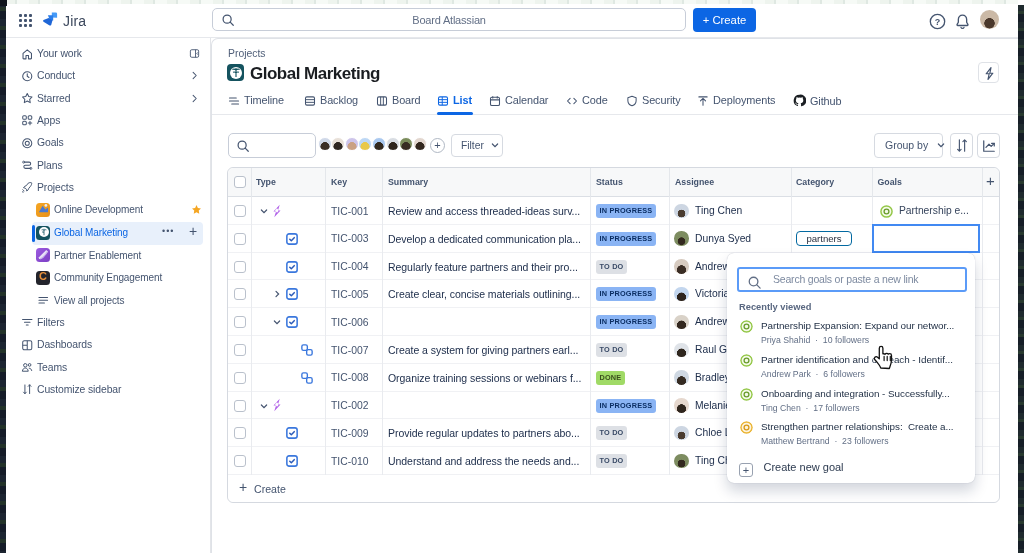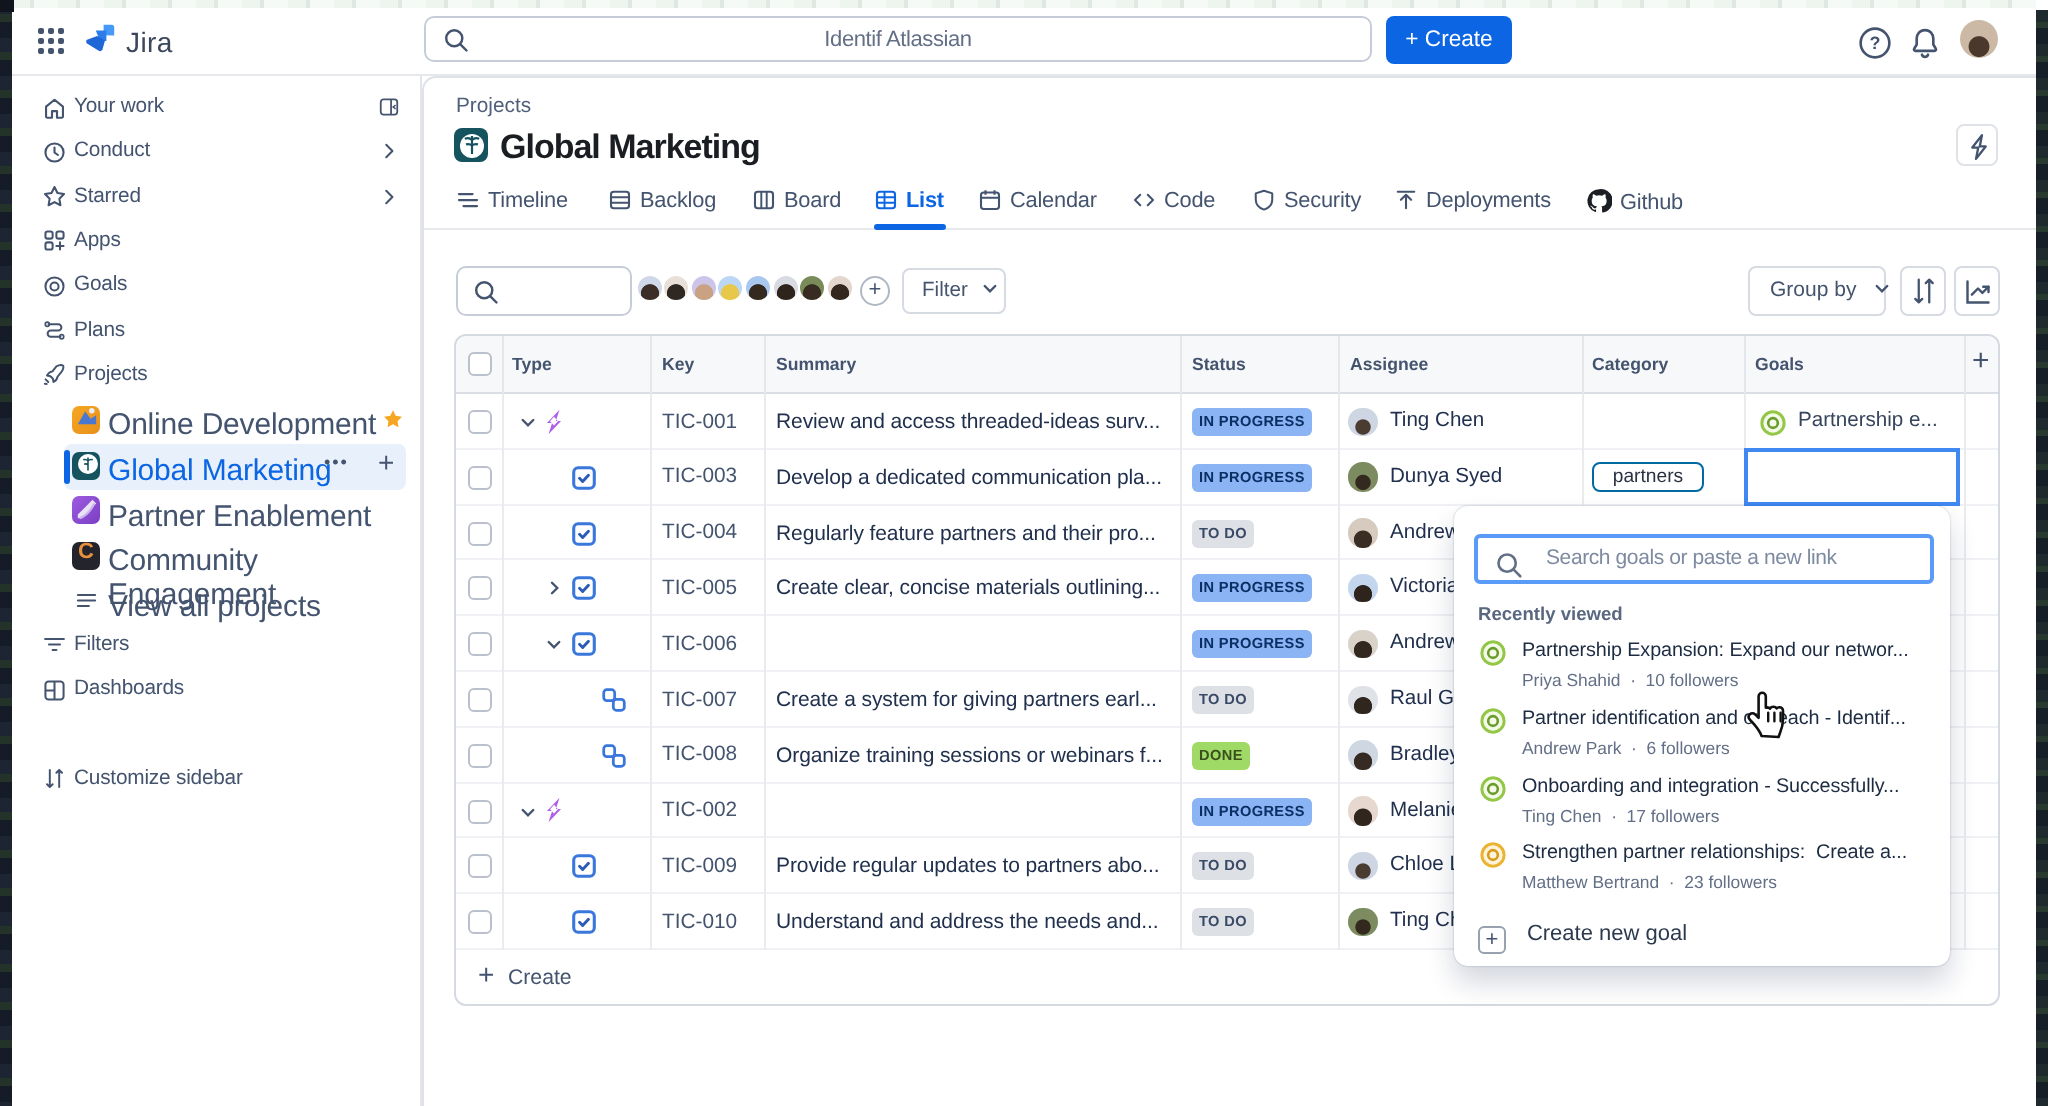--- a/index.html
+++ b/index.html
@@ -22,21 +22,21 @@
   #navsearch { left:206px; top:4px; width:474px; height:23px; border:1px solid #c7cdd8; border-radius:5px; background:#fff; }
   #navsearch .ph { position:absolute; left:0; right:0; top:5px; text-align:center; font-size:11px; letter-spacing:-0.2px; color:#626F86; }
   #createbtn { left:687px; top:4px; width:63px; height:24px; background:#0C66E4; border-radius:4px;
     color:#fff; font-size:11.3px; font-weight:500; text-align:center; line-height:24px; }
 
   
   #sidebar { left:6px; top:38px; width:205px; height:515px; background:#fff; border-right:1px solid #e3e5e9; }
   .sbrow { position:absolute; left:0; width:205px; height:22px; }
   .sbrow .ic { position:absolute; left:14.5px; top:4.5px; width:12.5px; height:12.5px; }
   .sbrow .tx { position:absolute; left:31px; top:5px; font-size:10.4px; color:#44546F; letter-spacing:-0.1px; }
-  .sbrow .tx2 { position:absolute; left:48px; top:5px; font-size:15px; color:#44546F; letter-spacing:-0.1px; }
+  .sbrow .tx2 { position:absolute; left:48px; top:5px; font-size:10px; color:#44546F; letter-spacing:-0.1px; }
   .sbrow .pic { position:absolute; left:30px; top:3.5px; width:14px; height:14px; border-radius:3.5px; }
   .sbrow .rt { position:absolute; right:11px; top:5px; width:11px; height:11px; }
   #sbsel { position:absolute; left:26px; top:184px; width:171px; height:23px; background:#e8f0fb; border-radius:4px; }
   #sbselbar { position:absolute; left:26px; top:187px; width:2.5px; height:17px; background:#0C66E4; border-radius:2px; }
 
   
   #card { left:211px; top:38px; width:807px; height:515px; background:#fff;
     border-left:1px solid #dfe2e7; border-top:1px solid #dfe2e7; border-top-left-radius:7px; }
   #bc { left:228px; top:47.5px; font-size:10.4px; color:#505F79; }
   #pjicon { left:227px; top:64px; width:17px; height:17px; border-radius:4px; background:#15535f; }
@@ -114,21 +114,21 @@
       <path fill="#459af7" d="M8.8 0.4h4a1.3 1.3 0 0 1 1.3 1.3v4.1L8.8 5.6z"></path>
       <path fill="#2b7de9" d="M4.9 3.2h5.3v5.3H7z"></path>
       <path fill="#1f66d6" d="M.5 7.9 5.6 6l3.9 2.3-1.3 4.6c-.4.7-1.3.9-2 .4L.5 9.8C-.1 9.3 0 8.3.5 7.9z"></path>
     </svg>
     <div class="abs" id="jiratxt">Jira</div>
     <div class="abs" id="navsearch">
       <svg class="abs" style="left:8px;top:4px" width="14" height="14" viewBox="0 0 16 16">
           <circle cx="7" cy="7" r="4.6" fill="none" stroke="#44546F" stroke-width="1.4"></circle>
           <path d="M10.5 10.5 14 14" stroke="#44546F" stroke-width="1.4" stroke-linecap="round"></path>
         </svg>
-      <div class="ph">Identif Atlassian</div>
+      <div class="ph">Board Atlassian</div>
     </div>
     <div class="abs" id="createbtn">+ Create</div>
     <svg class="abs" style="left:923px;top:9px" width="17" height="17" viewBox="0 0 18 18">
         <circle cx="9" cy="9" r="7.6" fill="none" stroke="#44546F" stroke-width="1.4"></circle>
         <text x="9" y="12.4" text-anchor="middle" font-size="9.5" fill="#44546F" font-weight="bold" font-family="Liberation Sans">?</text>
       </svg>
     <svg class="abs" style="left:948px;top:9px" width="17" height="17" viewBox="0 0 18 18">
         <path d="M9 2.2c-2.7 0-4.4 2-4.4 4.6v3L3.3 12c-.3.5 0 1.2.7 1.2h10c.7 0 1-.7.7-1.2l-1.3-2.2v-3c0-2.6-1.7-4.6-4.4-4.6z" fill="none" stroke="#44546F" stroke-width="1.4" stroke-linejoin="round"></path>
         <path d="M7.4 15.2a1.7 1.7 0 0 0 3.2 0" fill="none" stroke="#44546F" stroke-width="1.4" stroke-linecap="round"></path>
       </svg>
@@ -243,20 +243,28 @@
           <path d="M2 4.5h12M4.5 8h7M6.8 11.5h2.4" stroke="#44546F" stroke-width="1.35" stroke-linecap="round"></path>
         </svg>
       <span class="tx">Filters</span>
     </div>
     <div class="sbrow" style="top:296.2px">
       <svg class="ic" viewBox="0 0 16 16">
           <rect x="2.2" y="2.2" width="11.6" height="11.6" rx="2" fill="none" stroke="#44546F" stroke-width="1.3"></rect>
           <path d="M8 2.2v11.6M2.2 8H8" stroke="#44546F" stroke-width="1.3"></path>
         </svg>
       <span class="tx">Dashboards</span>
+    </div>
+    <div class="sbrow" style="top:318.5px">
+      <svg class="ic" viewBox="0 0 16 16">
+          <circle cx="5.5" cy="5.5" r="2.2" fill="none" stroke="#44546F" stroke-width="1.25"></circle>
+          <circle cx="11" cy="5" r="1.7" fill="none" stroke="#44546F" stroke-width="1.25"></circle>
+          <path d="M1.8 12.6c.4-2.3 1.9-3.6 3.7-3.6s3.3 1.3 3.7 3.6zM10.5 9.2c1.6.1 2.8 1.2 3.2 3" fill="none" stroke="#44546F" stroke-width="1.25" stroke-linecap="round"></path>
+        </svg>
+      <span class="tx">Teams</span>
     </div>
     <div class="sbrow" style="top:340.8px">
       <svg class="ic" viewBox="0 0 16 16">
           <path d="M5 2.5v11M5 13.5l-1.8-1.8M5 13.5l1.8-1.8M11 13.5v-11M11 2.5 9.2 4.3M11 2.5l1.8 1.8" fill="none" stroke="#44546F" stroke-width="1.25" stroke-linecap="round" stroke-linejoin="round"></path>
         </svg>
       <span class="tx">Customize sidebar</span>
     </div>
   </div>
   <div class="abs" id="card"></div>
   <div class="abs" id="bc">Projects</div>

